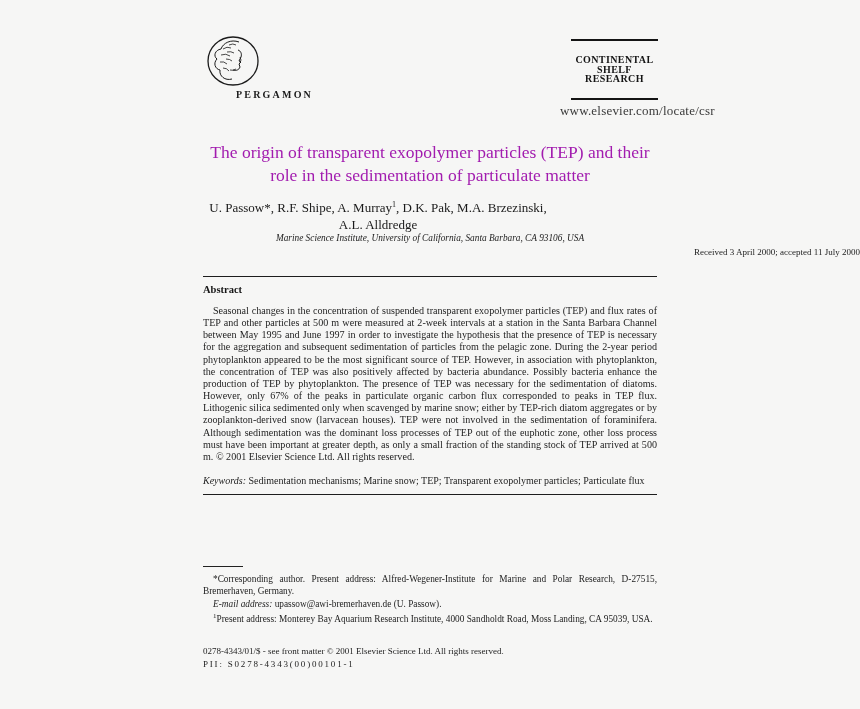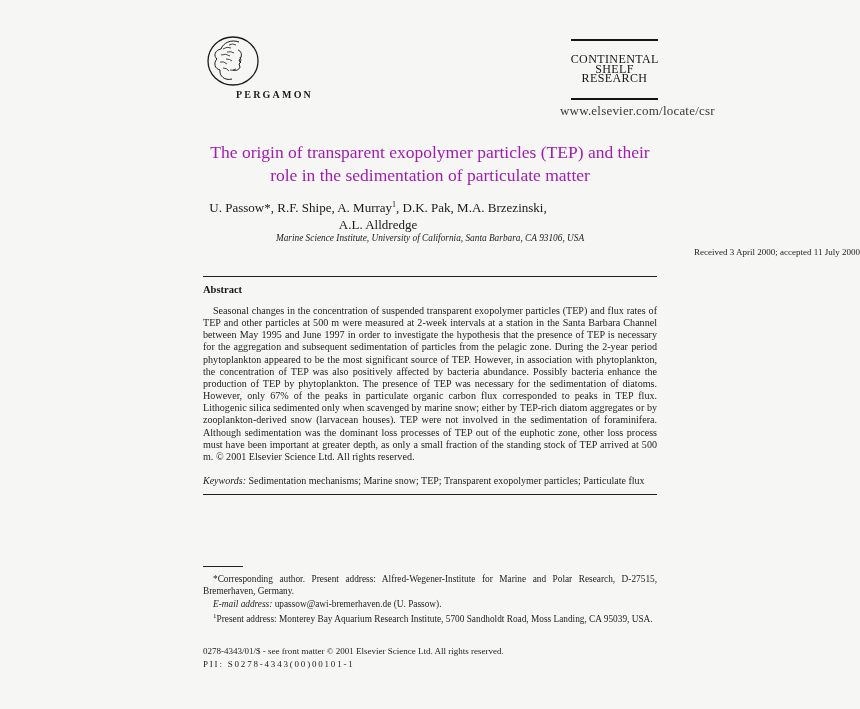--- a/index.html
+++ b/index.html
@@ -25,21 +25,21 @@
     position:absolute;left:0;top:91px;width:860px;
     text-align:center;font-size:9.5px;color:#222;
   }
   .masthead{
     position:absolute;left:571px;top:39px;width:87px;height:57px;
     border-top:2px solid #141414;border-bottom:2px solid #141414;
     display:flex;align-items:center;justify-content:center;
     text-align:center;
   }
   .masthead .mast-title{
-    font-size:12px;font-weight:normal;letter-spacing:0.4px;
+    font-size:10px;font-weight:bold;letter-spacing:0.4px;
     line-height:9.5px;color:#141414;
   }
   .masthead-url{
     position:absolute;left:560px;top:103px;width:110px;
     text-align:center;font-size:13px;letter-spacing:0.2px;color:#3a3a3a;
   }
   
   .title{
     position:absolute;left:0;top:141px;width:860px;
     text-align:center;font-size:17.5px;line-height:23px;
@@ -137,21 +137,21 @@
     </p>
   </section>
 
   <div class="footnotes">
     <hr class="fn-rule">
     <p>*Corresponding author. Present address: Alfred-Wegener-Institute for Marine and Polar Research, D-27515, Bremerhaven, Germany.</p>
     <p>
       <span class="fn-email-label">E-mail address:</span>
       <span>upassow@awi-bremerhaven.de (U. Passow).</span>
     </p>
-    <p><sup>1</sup><span>Present address: Monterey Bay Aquarium Research Institute, 5700 Sandholdt Road, Moss Landing, CA 95039, USA.</span></p>
+    <p><sup>1</sup><span>Present address: Monterey Bay Aquarium Research Institute, 4000 Sandholdt Road, Moss Landing, CA 95039, USA.</span></p>
   </div>
 
   <div class="imprint">
     <div>0278-4343/01/$ - see front matter © 2001 Elsevier Science Ltd. All rights reserved.</div>
     <div class="pii">PII: S0278-4343(00)00101-1</div>
   </div>
 
 </div>
 
 </body></html>

